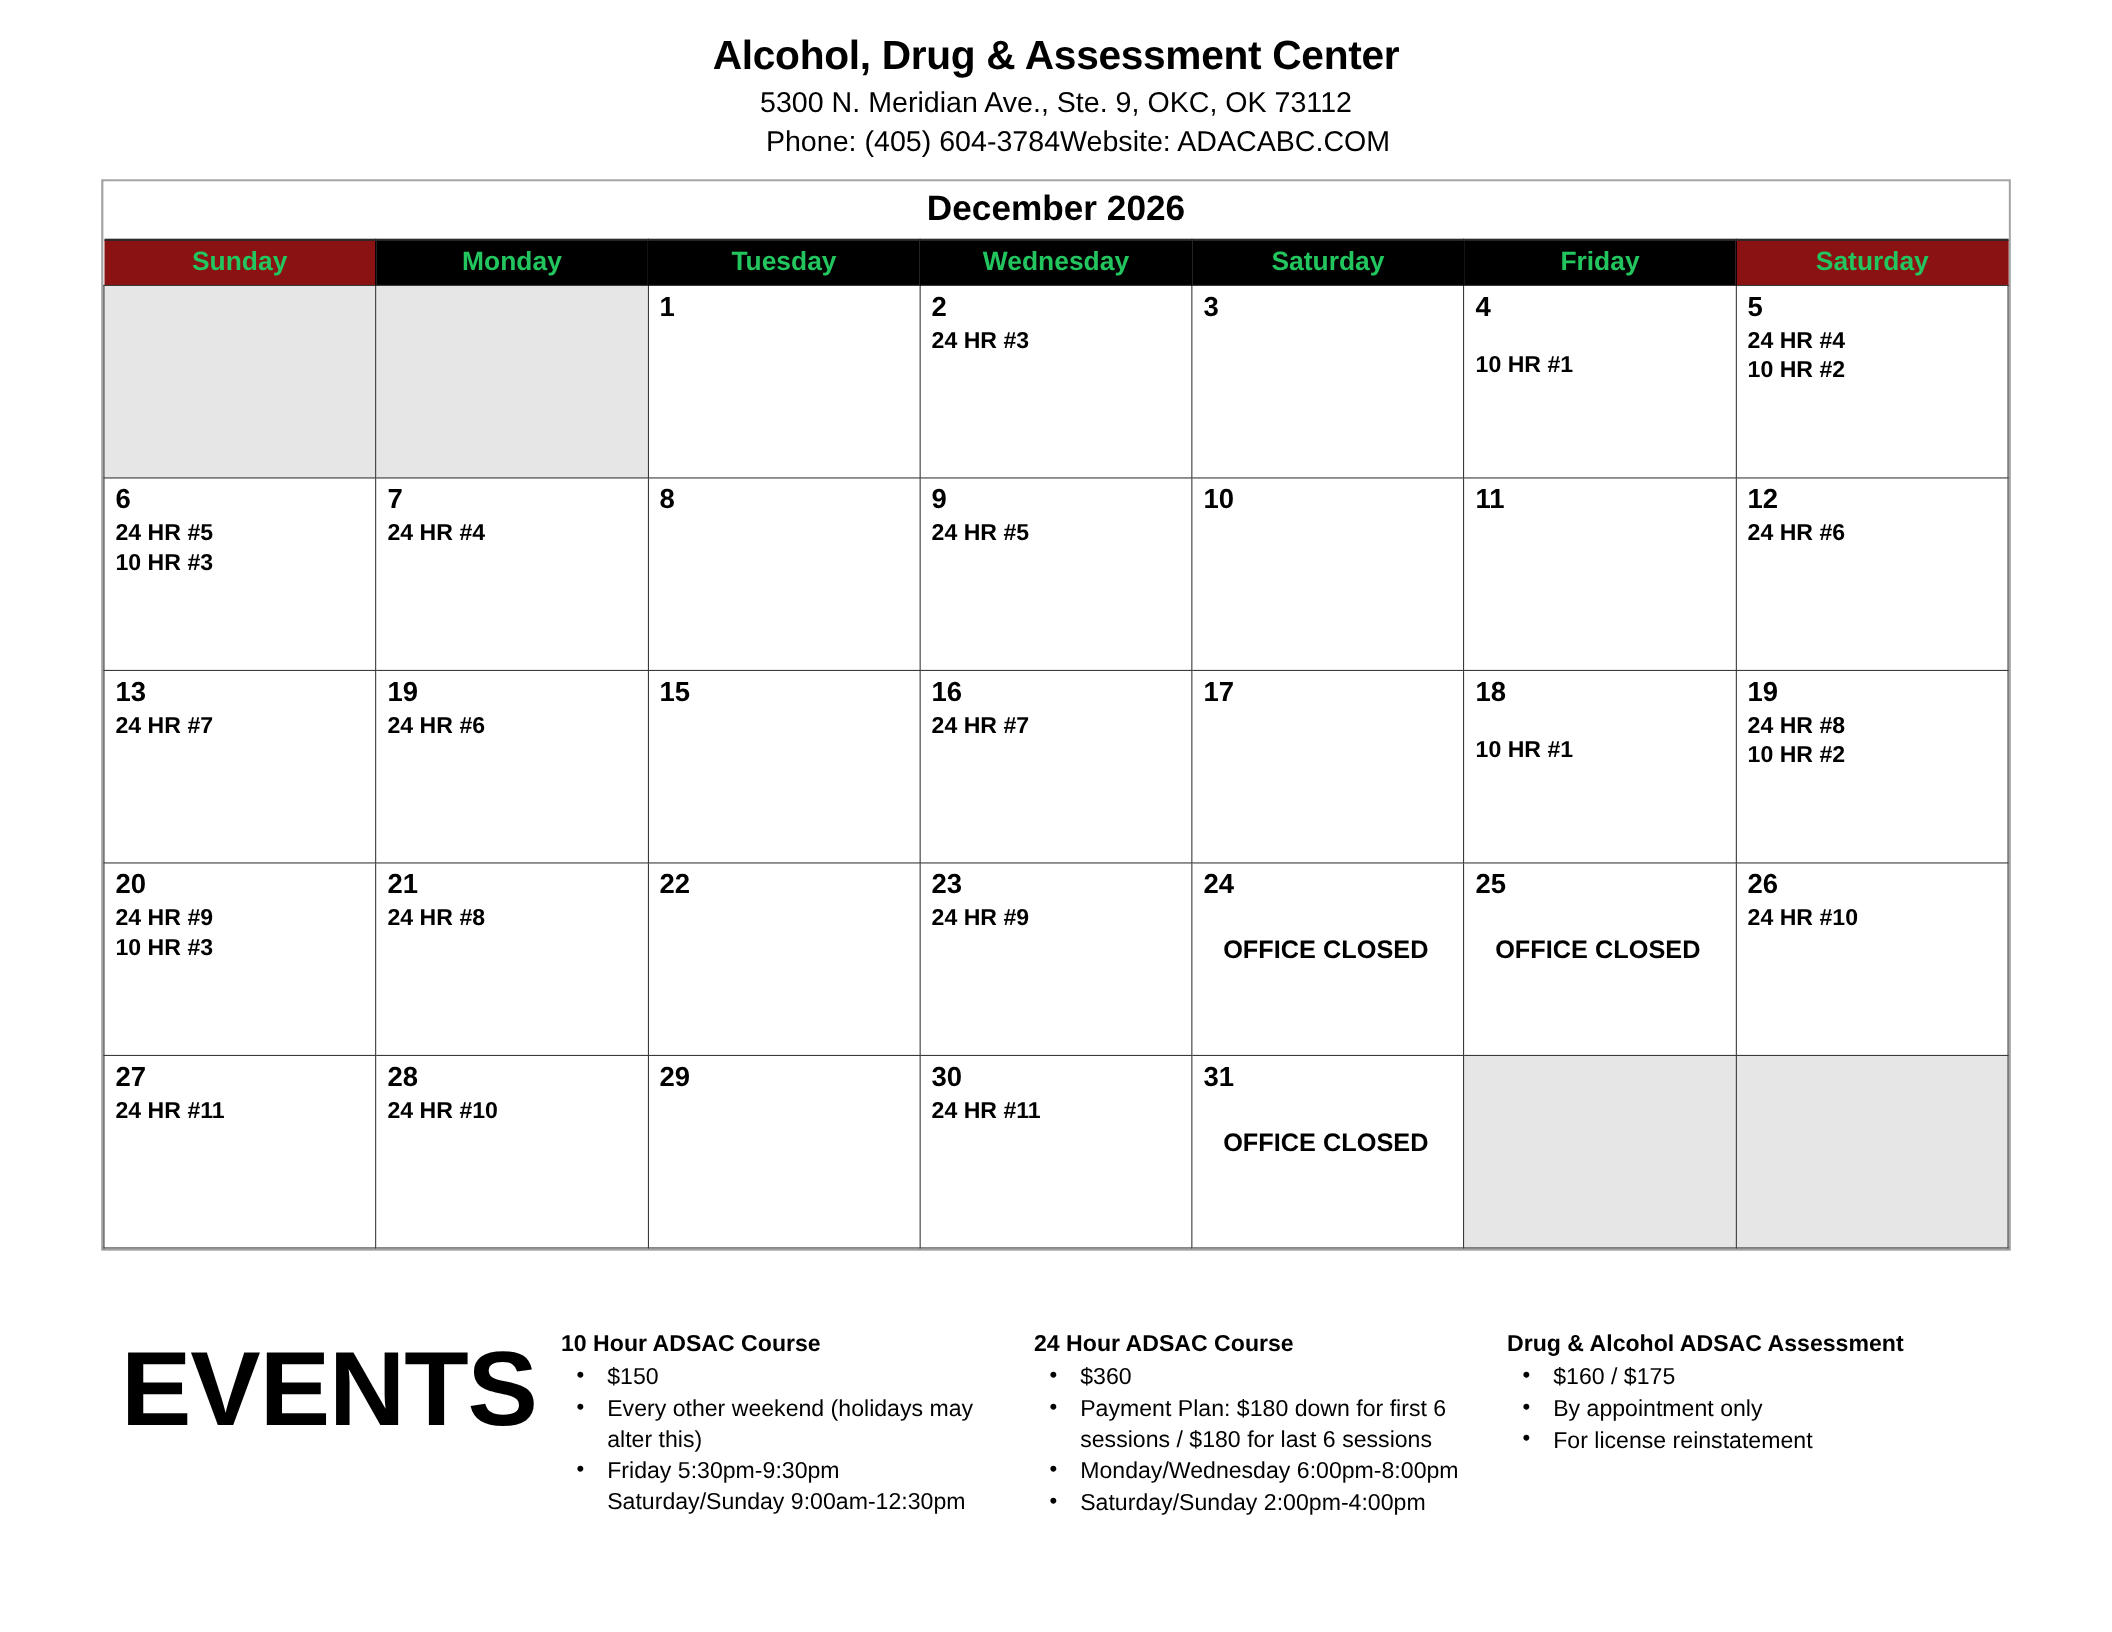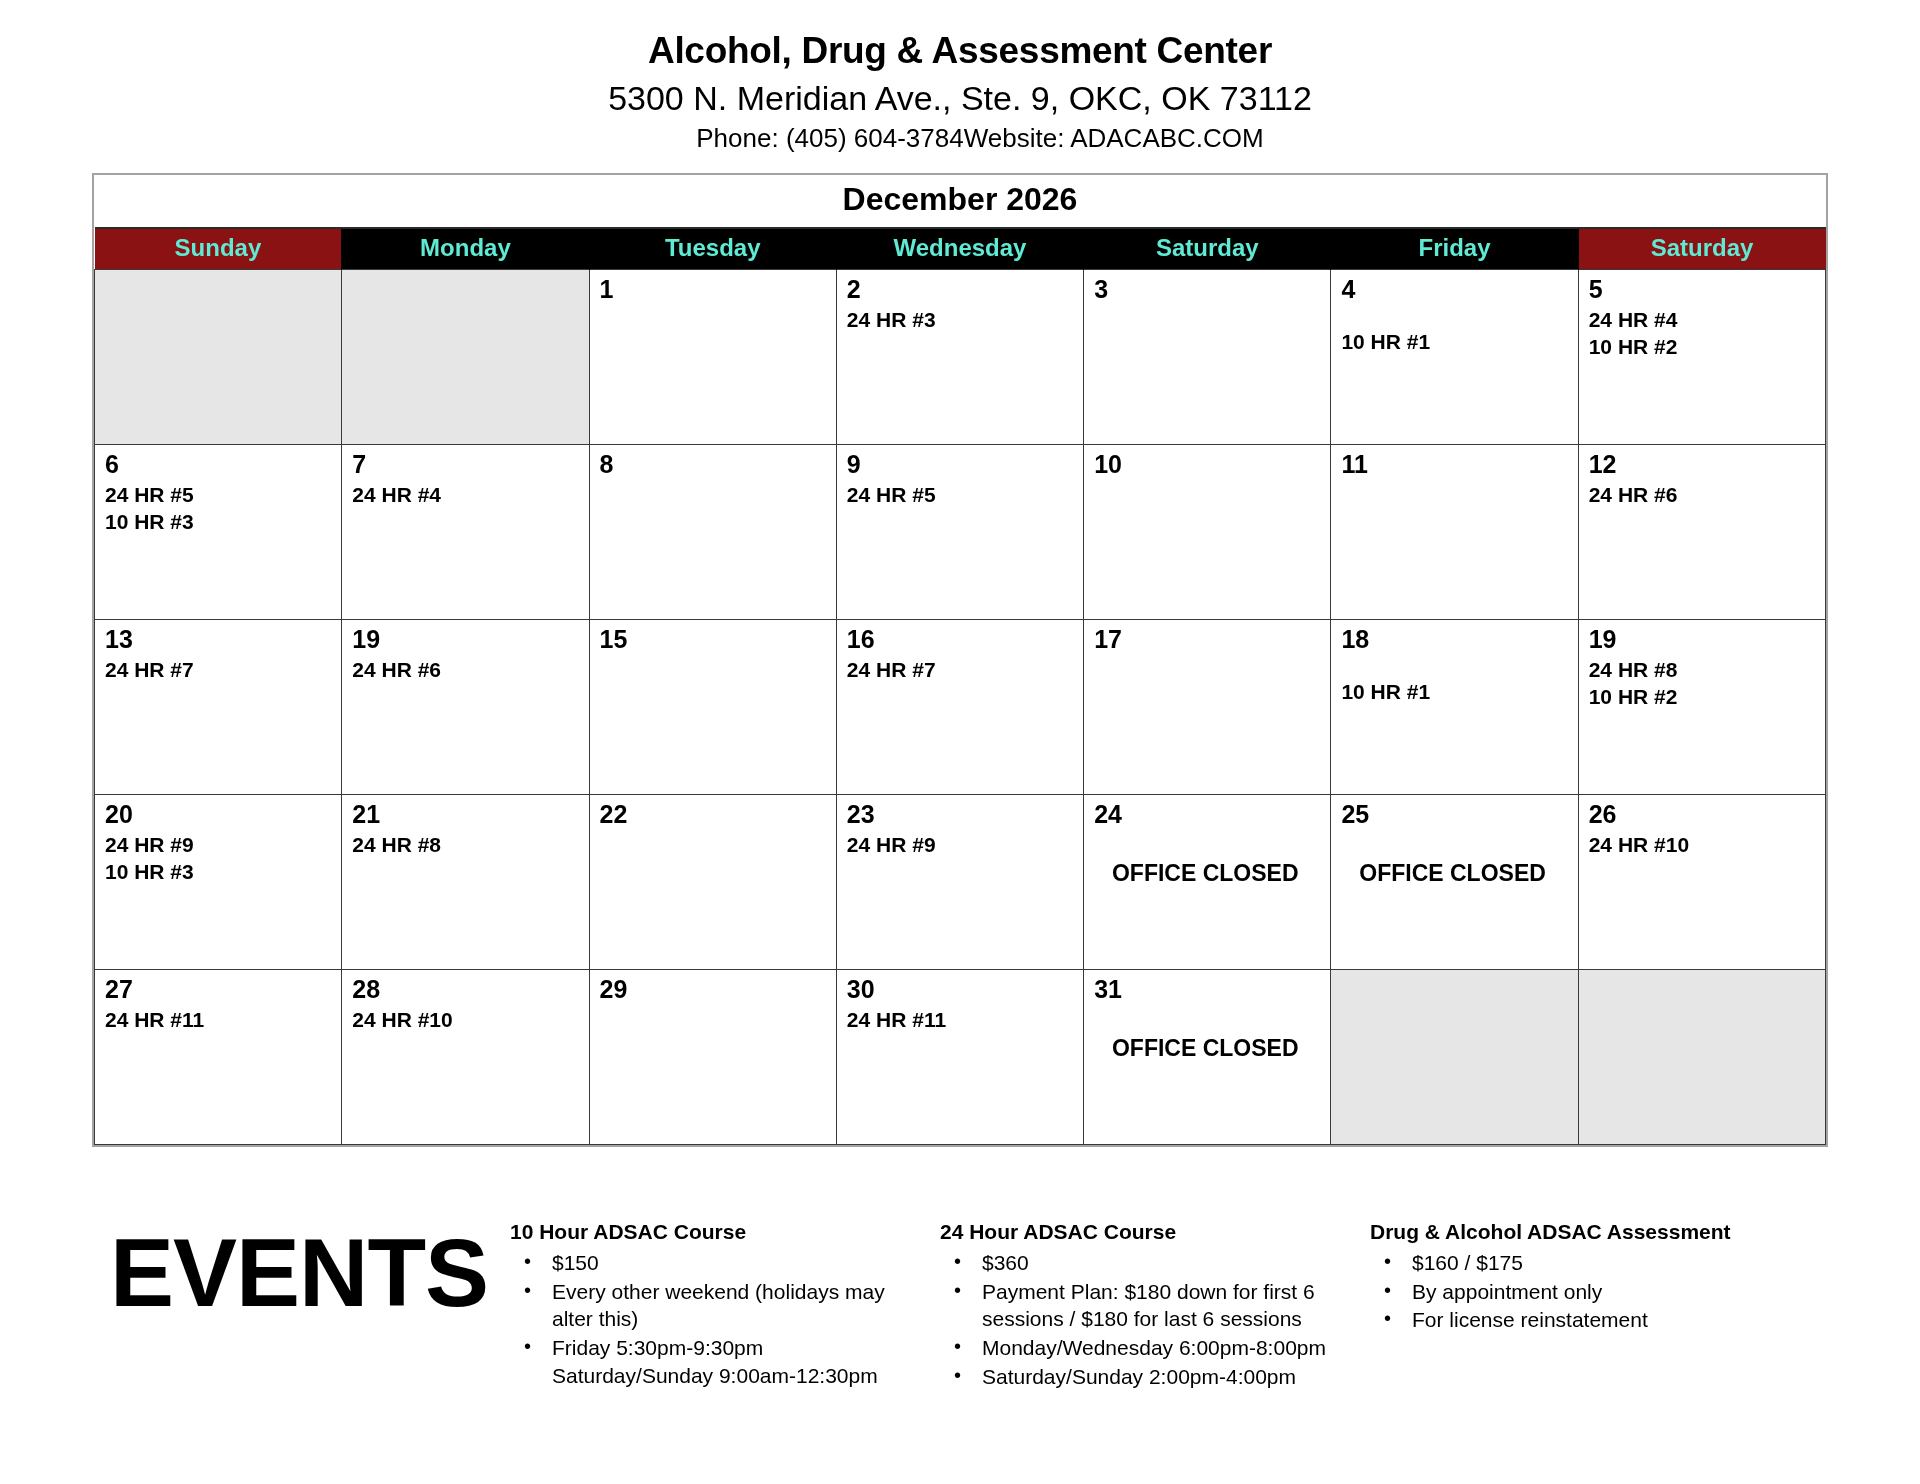--- a/index.html
+++ b/index.html
@@ -22,21 +22,21 @@
     text-align: center;
     padding-top: 30px;
   }
   .hdr-title {
     font-size: 37px;
     font-weight: bold;
     letter-spacing: -0.3px;
     line-height: 1.15;
   }
   .hdr-addr {
-    font-size: 34px;
+    font-size: 26px;
     font-weight: 400;
     line-height: 1.28;
     margin-top: 4px;
   }
   .hdr-contact {
     font-size: 26px;
     font-weight: 400;
     line-height: 1.28;
     margin-top: 2px;
     display: flex;
@@ -58,21 +58,21 @@
   td.month-title {
     text-align: center;
     font-size: 32px;
     font-weight: bold;
     padding: 6px 0 9px 0;
     border-bottom: 2px solid #2b2b2b;
     background: #ffffff;
   }
   th.dow {
     background: #000000;
-    color: #5eead4;
+    color: #22c55e;
     font-size: 24px;
     font-weight: bold;
     text-align: center;
     padding: 5px 0 7px 0;
     border-right: 1px solid #000000;
     margin-top: 24px;
   }
   th.dow.weekend {
     background: #8B1212;
   }

